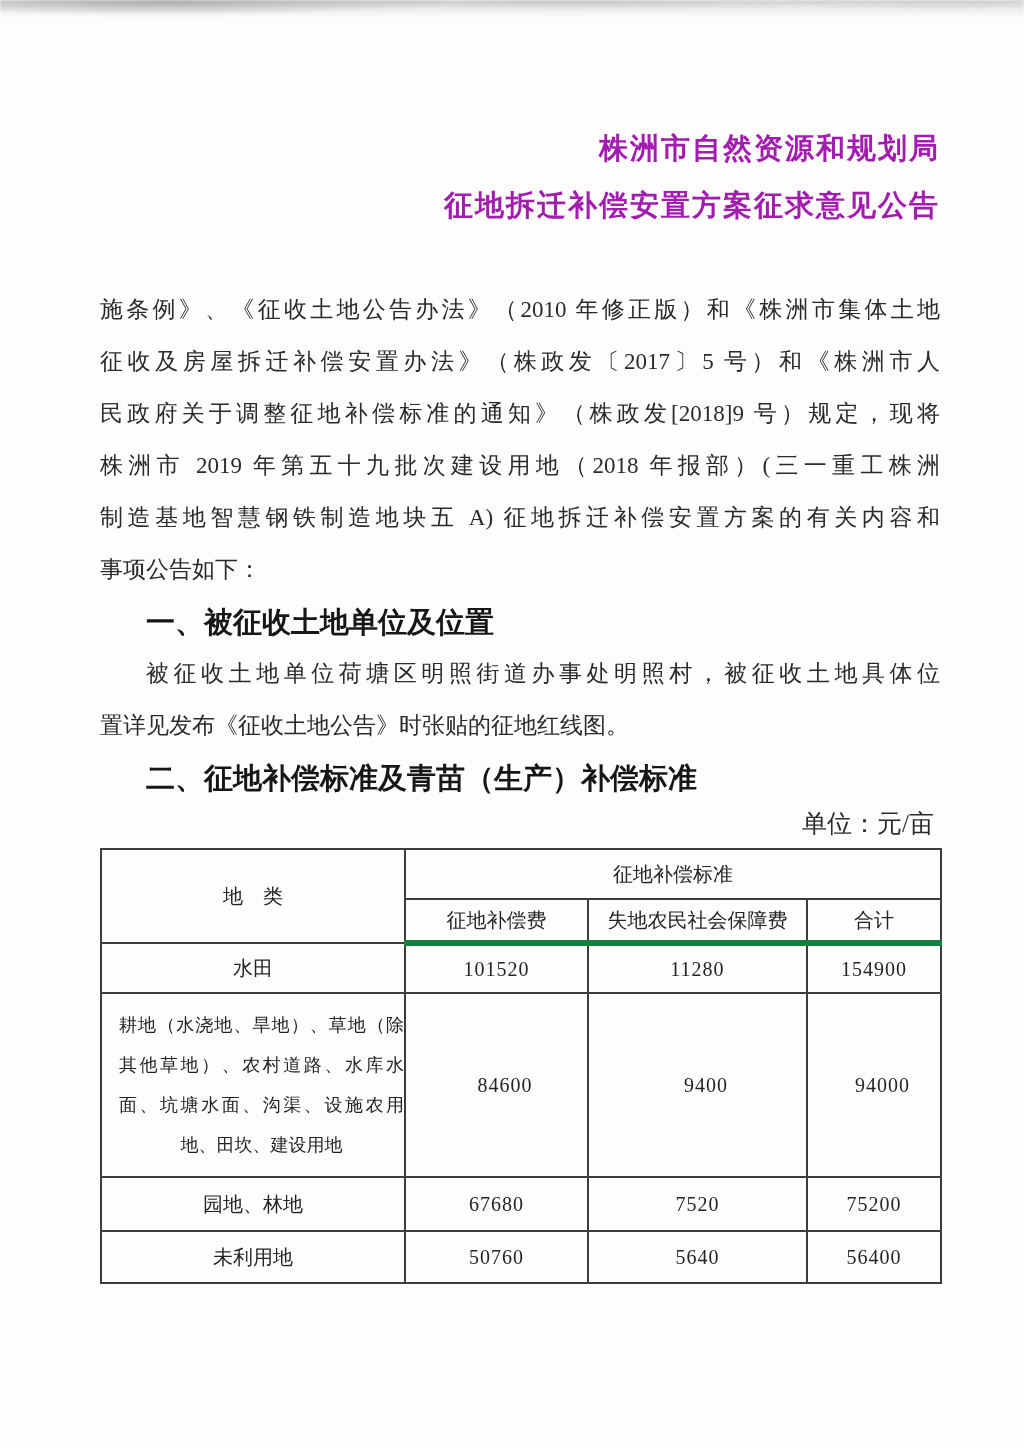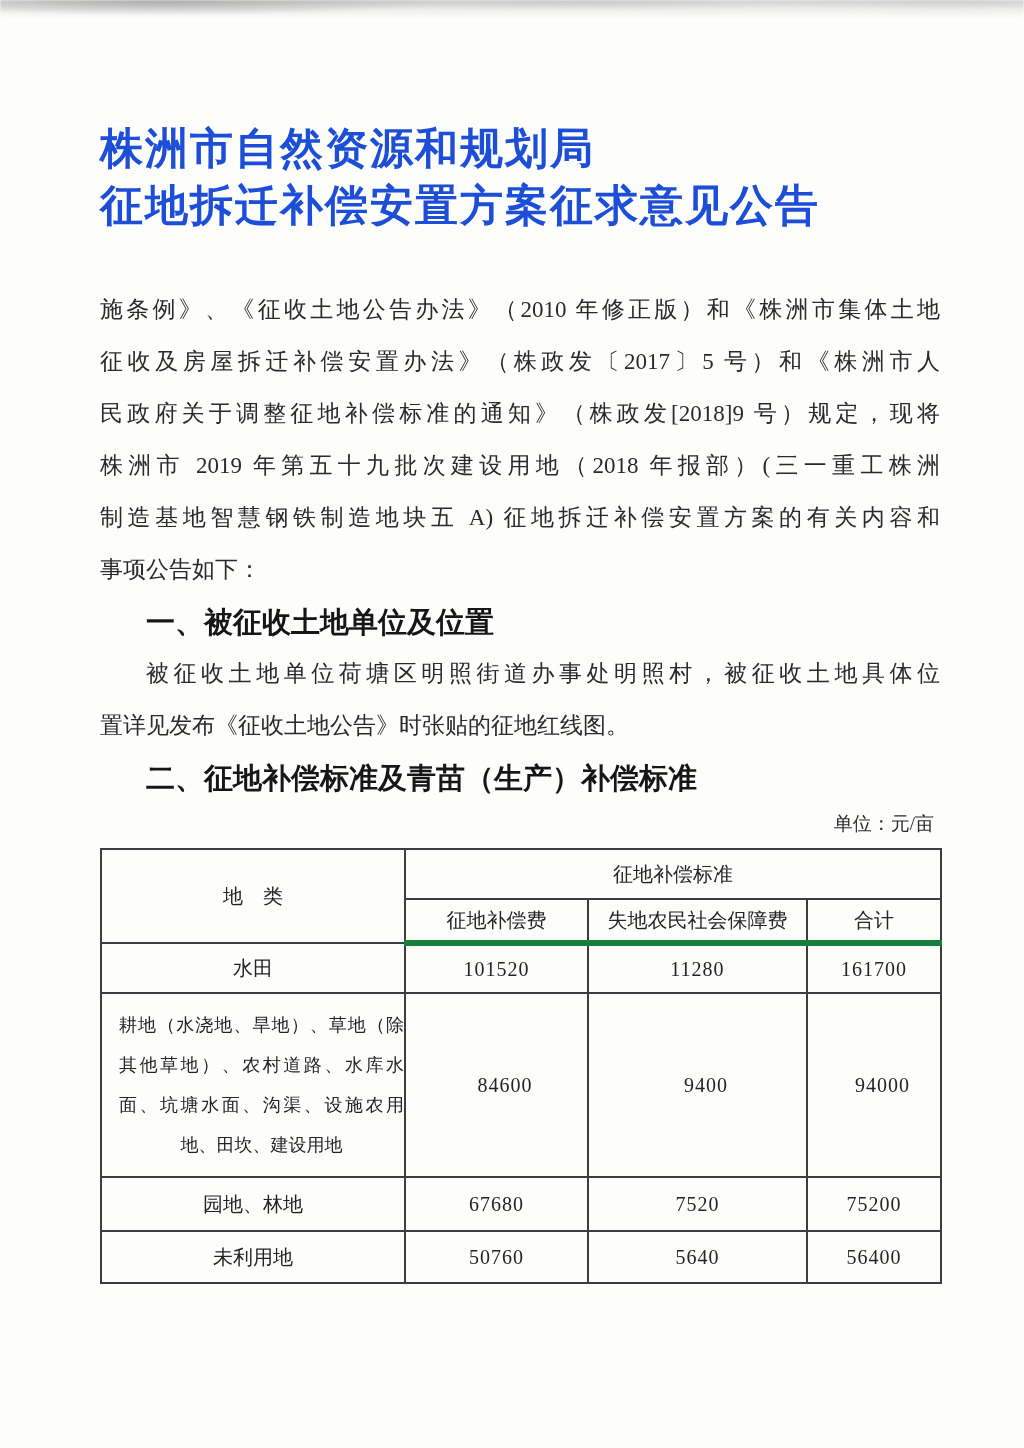--- a/index.html
+++ b/index.html
@@ -21,26 +21,26 @@
     filter: blur(1.2px);
     pointer-events: none;
   }
   .content {
     position: absolute;
     left: 100px; top: 0;
     width: 840px;
   }
   .doc-title {
     margin-top: 120px;
-    text-align: left;
+    text-align: right;
     font-weight: bold;
-    font-size: 43px;
+    font-size: 29px;
     line-height: 57px;
     letter-spacing: 2px;
-    color: #1d4ed8;
+    color: #a21caf;
   }
   .intro { margin-top: 50px; }
   .body-line {
     font-size: 23px;
     line-height: 52px;
     height: 52px;
     text-align: justify;
     text-align-last: justify;
     color: #2a2a2a;
   }
@@ -52,21 +52,21 @@
   .sec-heading {
     font-family: "Liberation Sans", "DejaVu Sans", sans-serif;
     font-weight: bold;
     font-size: 29px;
     line-height: 52px;
     height: 52px;
     padding-left: 46px;
     color: #161616;
   }
   .unit-label {
-    font-size: 19px;
+    font-size: 25px;
     line-height: 40px;
     height: 40px;
     text-align: right;
     padding-right: 6px;
     color: #2a2a2a;
   }
   table.comp-table {
     width: 840px;
     border-collapse: collapse;
     table-layout: fixed;
@@ -142,21 +142,21 @@
     </tr>
     <tr class="h2">
       <td>征地补偿费</td>
       <td>失地农民社会保障费</td>
       <td>合计</td>
     </tr>
     <tr class="r1">
       <td>水田</td>
       <td class="num">101520</td>
       <td class="num">11280</td>
-      <td class="num">161700</td>
+      <td class="num">154900</td>
     </tr>
     <tr class="r2">
       <td class="land-long">
         <div class="long-line">耕地（水浇地、旱地）、草地（除</div>
         <div class="long-line">其他草地）、农村道路、水库水</div>
         <div class="long-line">面、坑塘水面、沟渠、设施农用</div>
         <div class="long-line last">地、田坎、建设用地</div>
       </td>
       <td class="num">84600</td>
       <td class="num">9400</td>

